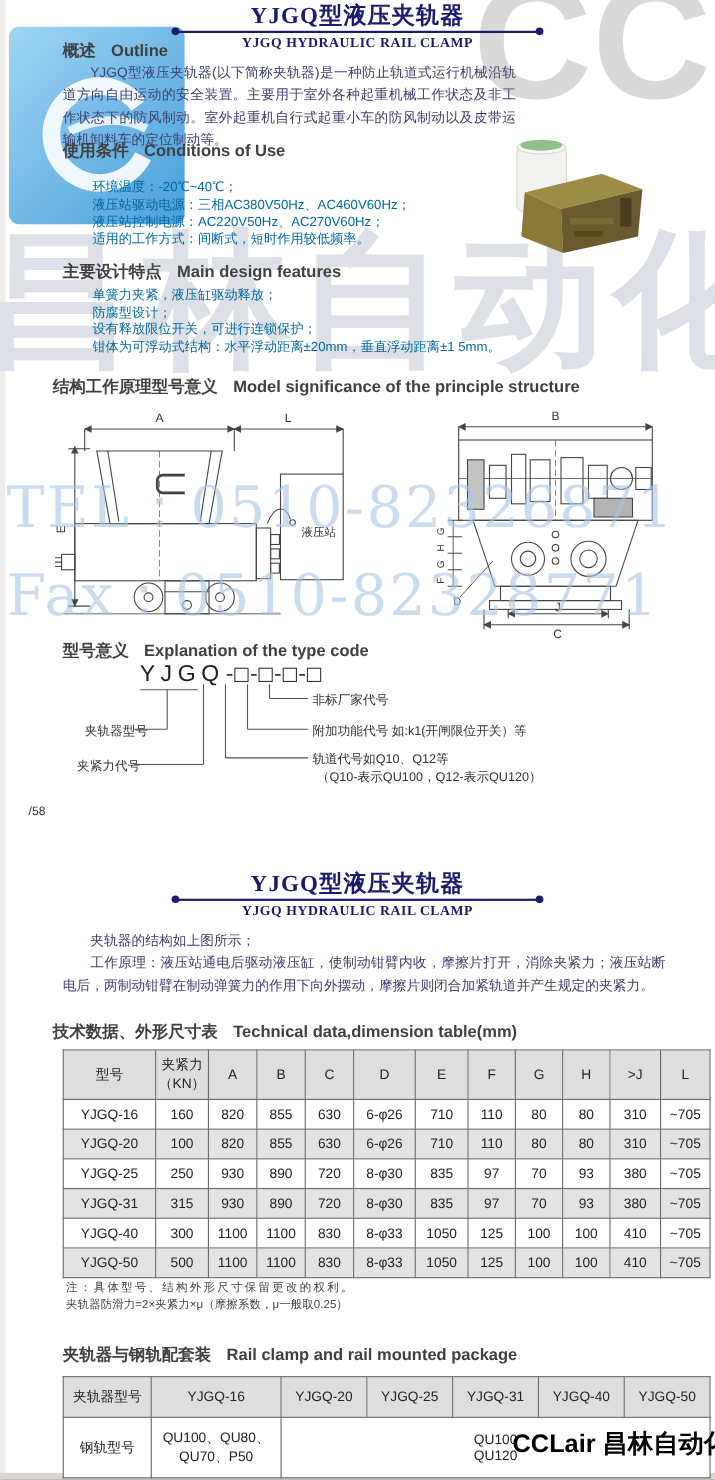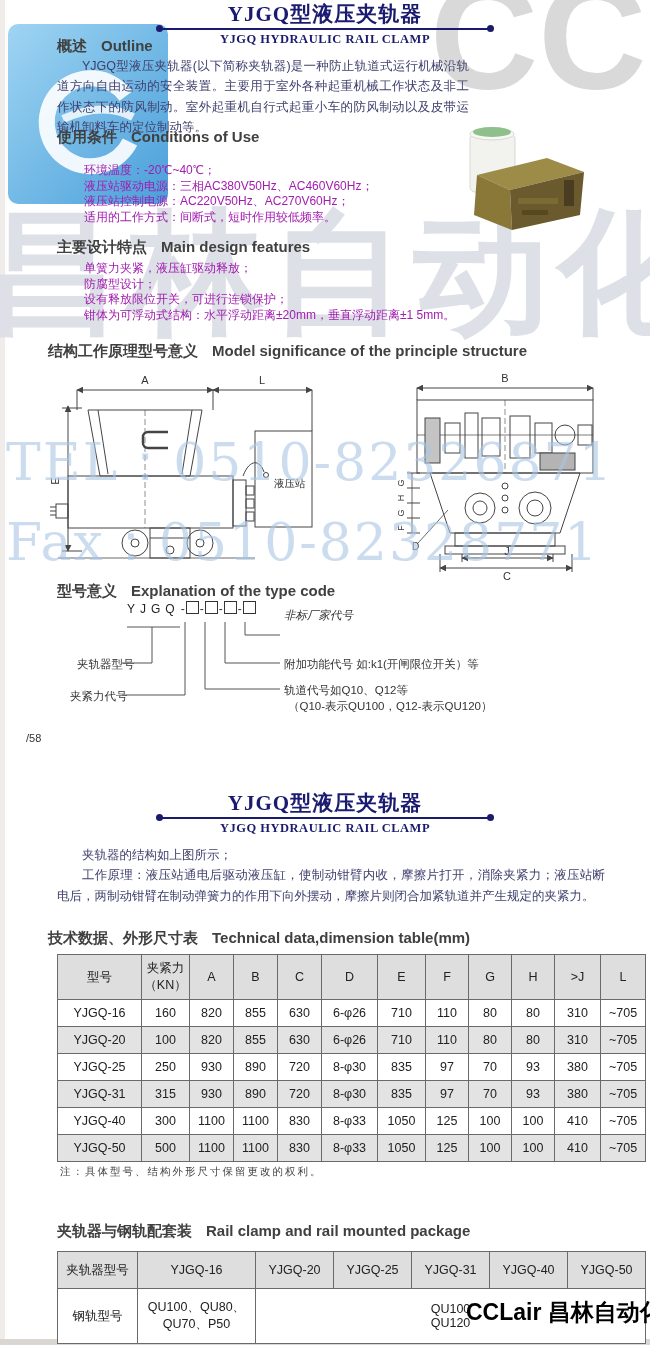--- a/index.html
+++ b/index.html
@@ -26,23 +26,23 @@
   .hdr-line{position:relative;width:330px;height:2px;background:#1b1b6e;margin:2px auto 2px;}
   .hdr-dot{position:absolute;top:-3px;width:7px;height:7px;border-radius:50%;background:#1b1b6e;}
   .hdr-dot.l{left:-4px;} .hdr-dot.r{right:-4px;}
   .hdr-sub{font-family:"Liberation Serif", serif;font-weight:bold;font-size:12.5px;
            color:#1b1b6e;letter-spacing:.5px;}
   
   .sec-h{font-weight:bold;font-size:15px;color:#404040;white-space:nowrap;}
   .sec-h .en{margin-left:14px;}
   
   .para{font-size:12.5px;line-height:1.62;color:#40406e;text-indent:2em;text-align:justify;}
-  .list-line{font-size:12px;line-height:15.5px;color:#a21caf;white-space:nowrap;}
-  
-  .tc-code{font-size:12px;color:#222;letter-spacing:0;white-space:nowrap;}
+  .list-line{font-size:12px;line-height:15.5px;color:#0369a1;white-space:nowrap;}
+  
+  .tc-code{font-size:21px;color:#222;letter-spacing:0;white-space:nowrap;}
   .tc-code .base{letter-spacing:5px;}
   .tc-code .dash{margin:0 1px;color:#333;}
   .tc-box{display:inline-block;width:11px;height:11px;border:1.5px solid #333;
           vertical-align:-1px;}
   .tc-label{font-size:11.5px;color:#333;white-space:nowrap;}
   .page-num{font-size:11px;color:#333;}
   
   table{border-collapse:collapse;table-layout:fixed;width:588px;font-size:12.5px;color:#222;}
   th,td{border:1px solid #6a6a6a;text-align:center;padding:2px 1px;font-weight:normal;
         white-space:pre-line;overflow:hidden;}
@@ -237,21 +237,21 @@
         <line x1="47" y1="100" x2="110" y2="100"></line>
       <line x1="130" y1="27" x2="130" y2="94"></line>
         <line x1="130" y1="94" x2="205" y2="94"></line>
       <line x1="150" y1="27" x2="150" y2="68"></line>
         <line x1="150" y1="68" x2="205" y2="68"></line>
       <line x1="170" y1="27" x2="170" y2="40"></line>
         <line x1="170" y1="40" x2="205" y2="40"></line>
     </svg>
     <div class="abs tc-label" style="left:77px;top:657px;">夹轨器型号</div>
     <div class="abs tc-label" style="left:70px;top:689px;">夹紧力代号</div>
-    <div class="abs tc-label" style="left:284px;top:608px;font-style:italic;">非标厂家代号</div>
+    <div class="abs tc-label" style="left:284px;top:629px;">非标厂家代号</div>
     <div class="abs tc-label" style="left:284px;top:657px;">附加功能代号 如:k1(开闸限位开关）等</div>
     <div class="abs tc-label" style="left:284px;top:683px;">轨道代号如Q10、Q12等</div>
     <div class="abs tc-label" style="left:288px;top:699px;">（Q10-表示QU100，Q12-表示QU120）</div>
     <div class="abs page-num" style="left:26px;top:732px;">/58</div>
 
     <div class="abs hdr" style="top:792px;">
       <div class="hdr-title">YJGQ型液压夹轨器</div>
       <div class="hdr-line">
         <span class="hdr-dot l"></span>
         <span class="hdr-dot r"></span>
@@ -381,20 +381,21 @@
             <td>125</td>
             <td>100</td>
             <td>100</td>
             <td>410</td>
             <td>~705</td>
           </tr>
         </tbody>
     </table>
     <div class="abs notes" style="left:60px;top:1164px;">
       <div class="n1">注：具体型号、结构外形尺寸保留更改的权利。</div>
+      <div>夹轨器防滑力=2×夹紧力×μ（摩擦系数，μ一般取0.25）</div>
     </div>
 
     <div class="abs sec-h" style="left:57px;top:1222px;">
       <span>夹轨器与钢轨配套装</span><span class="en">Rail clamp and rail mounted package</span>
     </div>
     <table class="abs pkg" style="left:57px;top:1251px;">
       <colgroup>
         <col style="width:80px">
           <col style="width:118px">
           <col style="width:78px">

